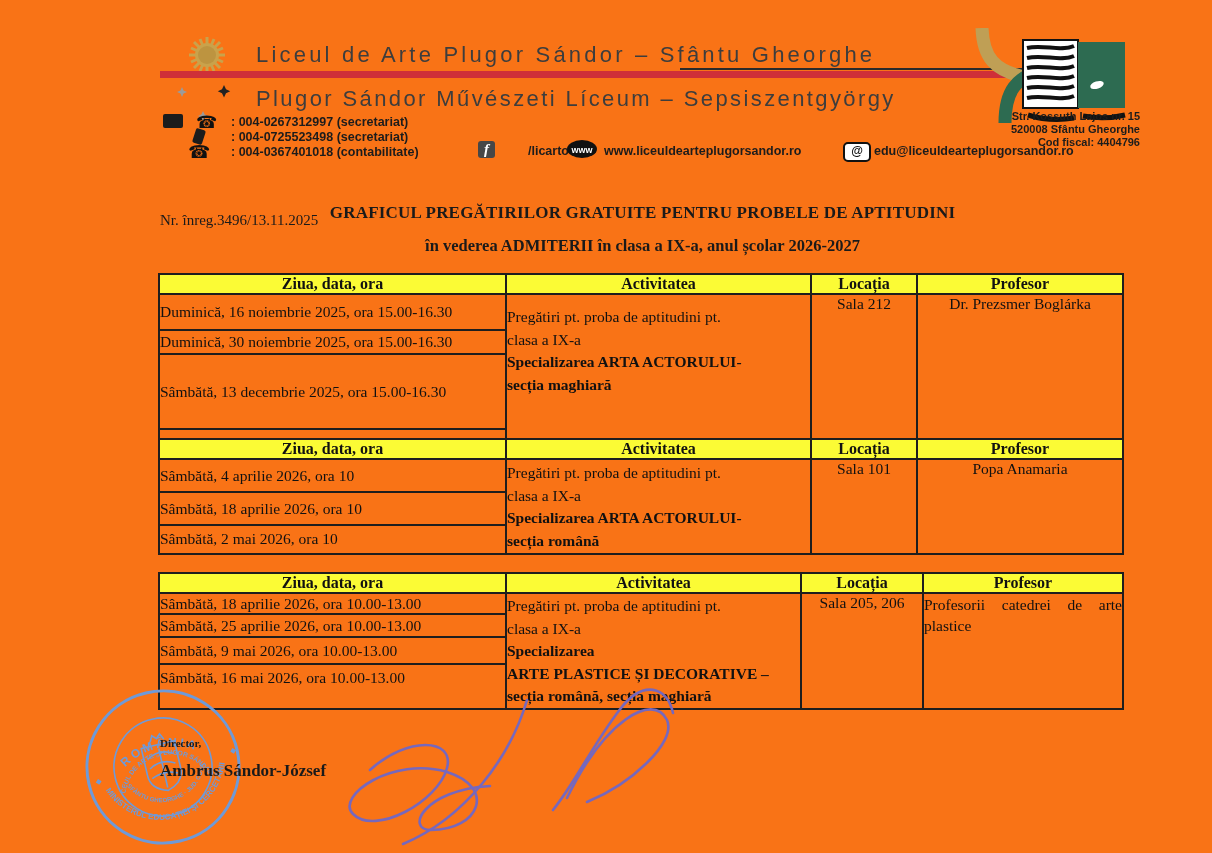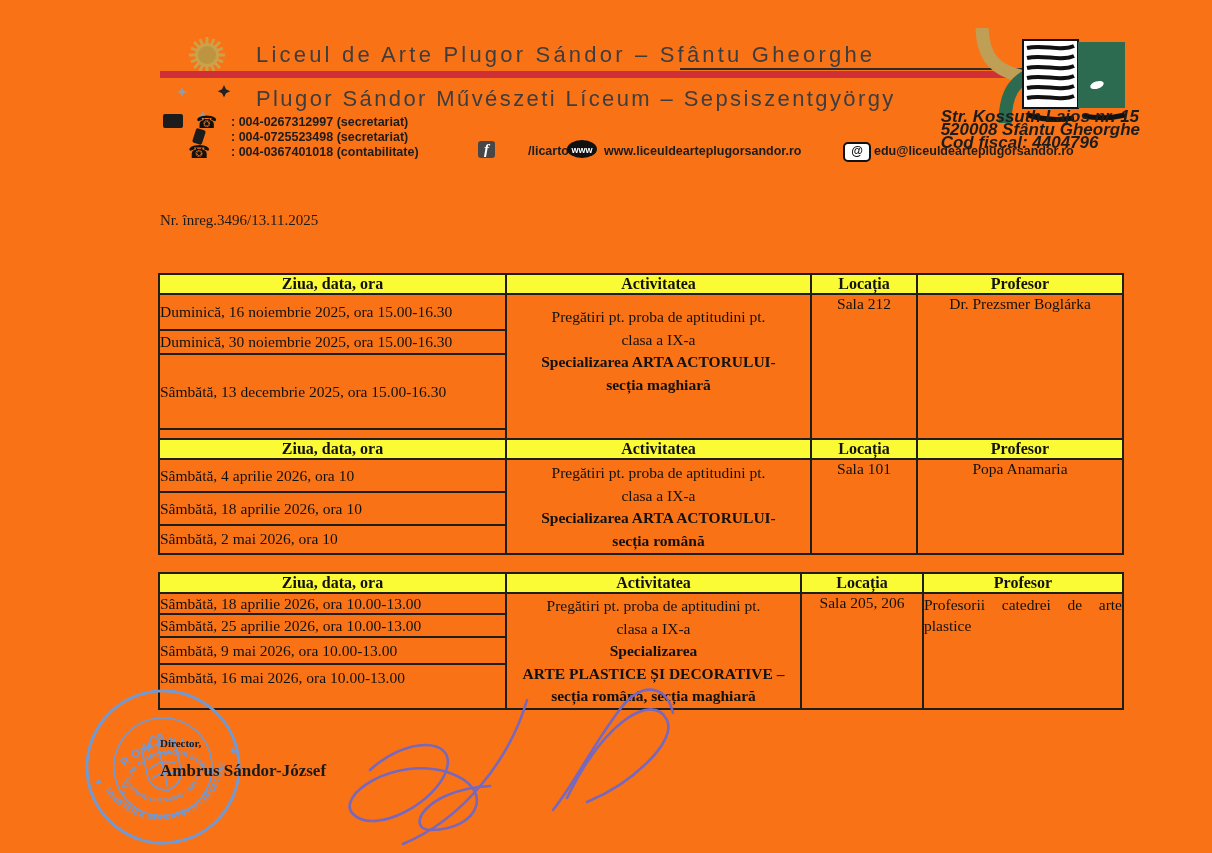--- a/index.html
+++ b/index.html
@@ -10,41 +10,41 @@
   
   .title-ro{left:256px;top:42px;font-family:"Liberation Sans",sans-serif;font-size:22px;
             letter-spacing:3.2px;color:#3d3d3d;font-weight:500;white-space:nowrap;}
   .title-hu{left:256px;top:86px;font-family:"Liberation Sans",sans-serif;font-size:22px;
             letter-spacing:2.4px;color:#3d3d3d;font-weight:500;white-space:nowrap;}
   .red-band{left:160px;top:71px;width:930px;height:7px;background:#cf3038;}
   .black-line{left:680px;top:68px;width:442px;height:2px;background:#2b2b2b;}
 
   .contact{font-family:"Liberation Sans",sans-serif;font-size:12.5px;font-weight:bold;color:#1c1c1c;white-space:nowrap;}
   .phone-glyph{font-family:"DejaVu Sans",sans-serif;font-size:14px;color:#111;}
-  .addr{font-family:"Liberation Sans",sans-serif;font-size:17px;font-weight:bold;color:#1c1c1c;
-        line-height:13px;white-space:nowrap;font-style:italic;}
+  .addr{font-family:"Liberation Sans",sans-serif;font-size:11px;font-weight:bold;color:#1c1c1c;
+        text-align:right;line-height:13px;white-space:nowrap;}
   .fb-badge{width:17px;height:17px;background:#474747;border-radius:3px;color:#fff;
             font-family:"Liberation Serif",serif;font-style:italic;font-weight:bold;font-size:15px;
             text-align:center;line-height:16px;}
   .at-badge{width:24px;height:16px;border:2px solid #111;border-radius:5px;
             font-family:"Liberation Sans",sans-serif;font-weight:bold;font-size:12px;
             text-align:center;line-height:15px;color:#111;background:#fff;}
 
   
   .reg-no{left:160px;top:176px;font-size:15px;margin-top:36px;}
   .doc-title{left:160px;top:203px;width:965px;text-align:center;font-weight:bold;font-size:17px;letter-spacing:.2px;}
   .doc-subtitle{left:160px;top:236px;width:965px;text-align:center;font-weight:bold;font-size:16.5px;}
 
   table.sched{position:absolute;border-collapse:collapse;table-layout:fixed;
               font-family:"Liberation Serif",serif;font-size:15.5px;color:#111;}
   table.sched td,table.sched th{border:2px solid #1e1e1e;padding:0;overflow:hidden;}
   th.yellow{background:#fbfb35;font-size:16px;font-weight:bold;text-align:center;padding:1px 0;margin-left:12px;}
   td.date{padding:2px 4px 2px 7px;vertical-align:middle;text-align:left;}
   td.date.va-top{vertical-align:top;padding-top:4px;}
-  td.activity{vertical-align:top;text-align:center;line-height:22.5px;}
+  td.activity{vertical-align:top;text-align:left;line-height:22.5px;}
   td.loc,td.prof{vertical-align:top;text-align:center;padding-top:3px;}
   td.prof-left{vertical-align:top;text-align:justify;padding:2px 9px 0 9px;line-height:21px;}
   .b{font-weight:bold;}
   td.spacer{border-top:2px solid #1e1e1e;}
 
   
   .director-role{left:160px;top:737px;font-size:11px;font-weight:bold;}
   .director-name{left:160px;top:761px;font-size:17px;font-weight:bold;white-space:nowrap;}
 </style>
 </head>
@@ -122,20 +122,22 @@
   <div class="abs at-badge" style="left:843px;top:142px;">@</div>
   <div class="abs contact" style="left:874px;top:144px;">edu@liceuldearteplugorsandor.ro</div>
 
   <div class="abs addr" style="right:87px;top:110px;">
     <div>Str. Kossuth Lajos nr. 15</div>
     <div>520008 Sfântu Gheorghe</div>
     <div>Cod fiscal: 4404796</div>
   </div>
 
   <div class="abs reg-no">Nr. înreg.3496/13.11.2025</div>
+  <div class="abs doc-title">GRAFICUL PREGĂTIRILOR GRATUITE PENTRU PROBELE DE APTITUDINI</div>
+  <div class="abs doc-subtitle">în vederea ADMITERII în clasa a IX-a, anul școlar 2026-2027</div>
 
   <table class="sched" style="left:158px;top:273px;width:964px;">
     <colgroup>
         <col style="width:347px">
         <col style="width:305px">
         <col style="width:106px">
         <col style="width:206px">
       </colgroup>
     <tbody>
         <tr style="height:19px;">

